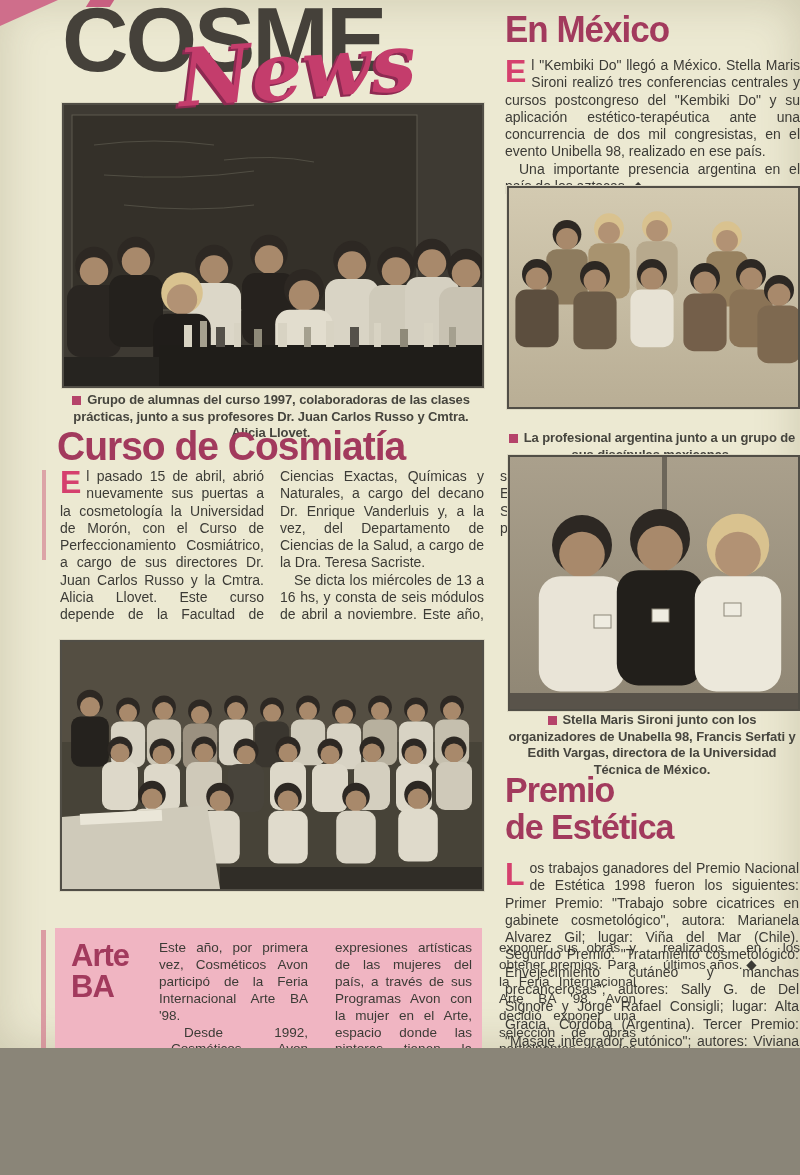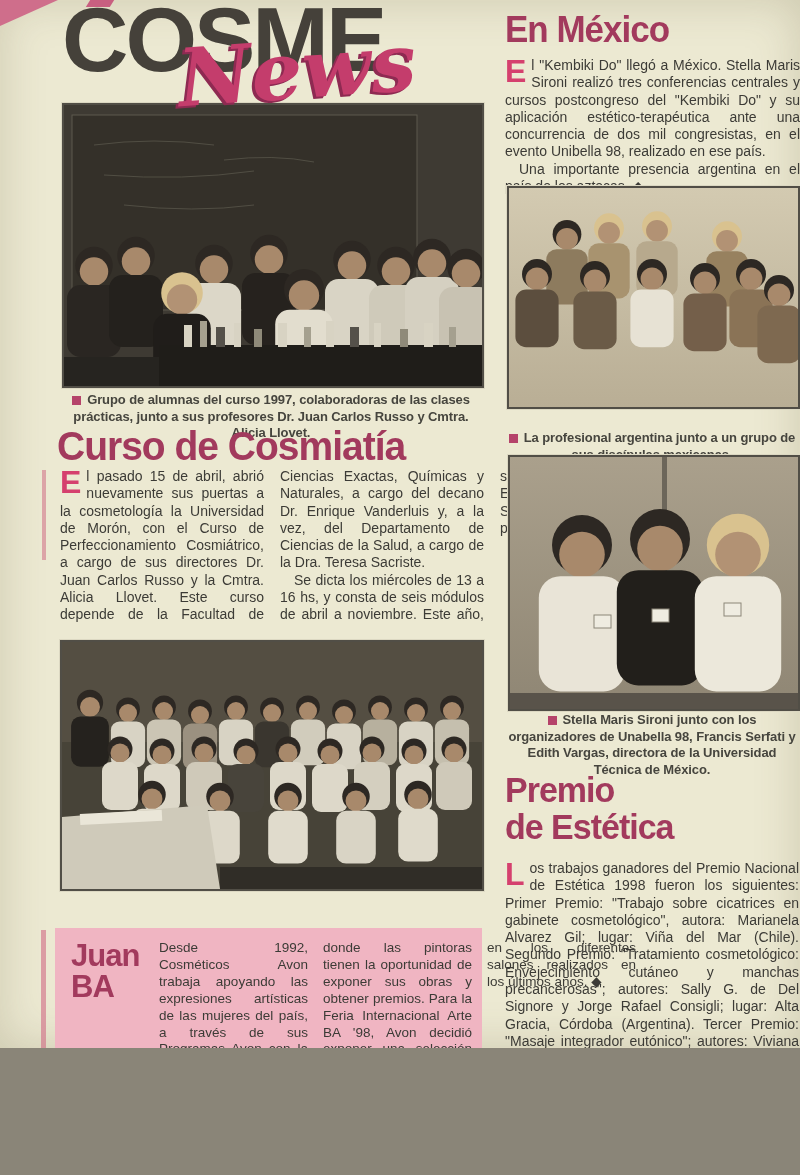--- a/index.html
+++ b/index.html
@@ -246,23 +246,24 @@
       <use href="#pers" transform="translate(294,160) scale(1.1)" color="#d9d4c5"></use>
       <use href="#pers" transform="translate(356,158) scale(1.1)" color="#dfdacb"></use>
       <polygon points="0,175 145,163 158,247 0,247" fill="#cfcaba"></polygon>
       <rect x="18" y="170" width="82" height="11" fill="#eae6d8" transform="rotate(-3 58 175)"></rect>
       <rect x="158" y="225" width="262" height="22" fill="#302d27"></rect>
     </svg>
   </div>
 
   <div class="arte-box">
     <div class="arte-title">
-      <div>Juan</div>
+      <div>Arte</div>
       <div>BA</div>
     </div>
     <div class="arte-cols">
+      <p><span>Este año, por primera vez, Cosméticos Avon participó de la Feria Internacional Arte BA '98.</span></p>
       <p><span>Desde 1992, Cosméticos Avon trabaja apoyando las expresiones artísticas de las mujeres del país, a través de sus Programas Avon con la mujer en el Arte, espacio donde las pintoras tienen la oportunidad de exponer sus obras y obtener premios. Para la Feria Internacional Arte BA '98, Avon decidió exponer una selección de obras participantes en los diferentes salones realizados en los últimos años. ◆</span></p>
     </div>
   </div>
 
   <div class="footer">SUPLEMENTO PROFESIONAL / C&amp;B 50 / PAG. 16</div>
 
 </div>
 
 </body></html>

